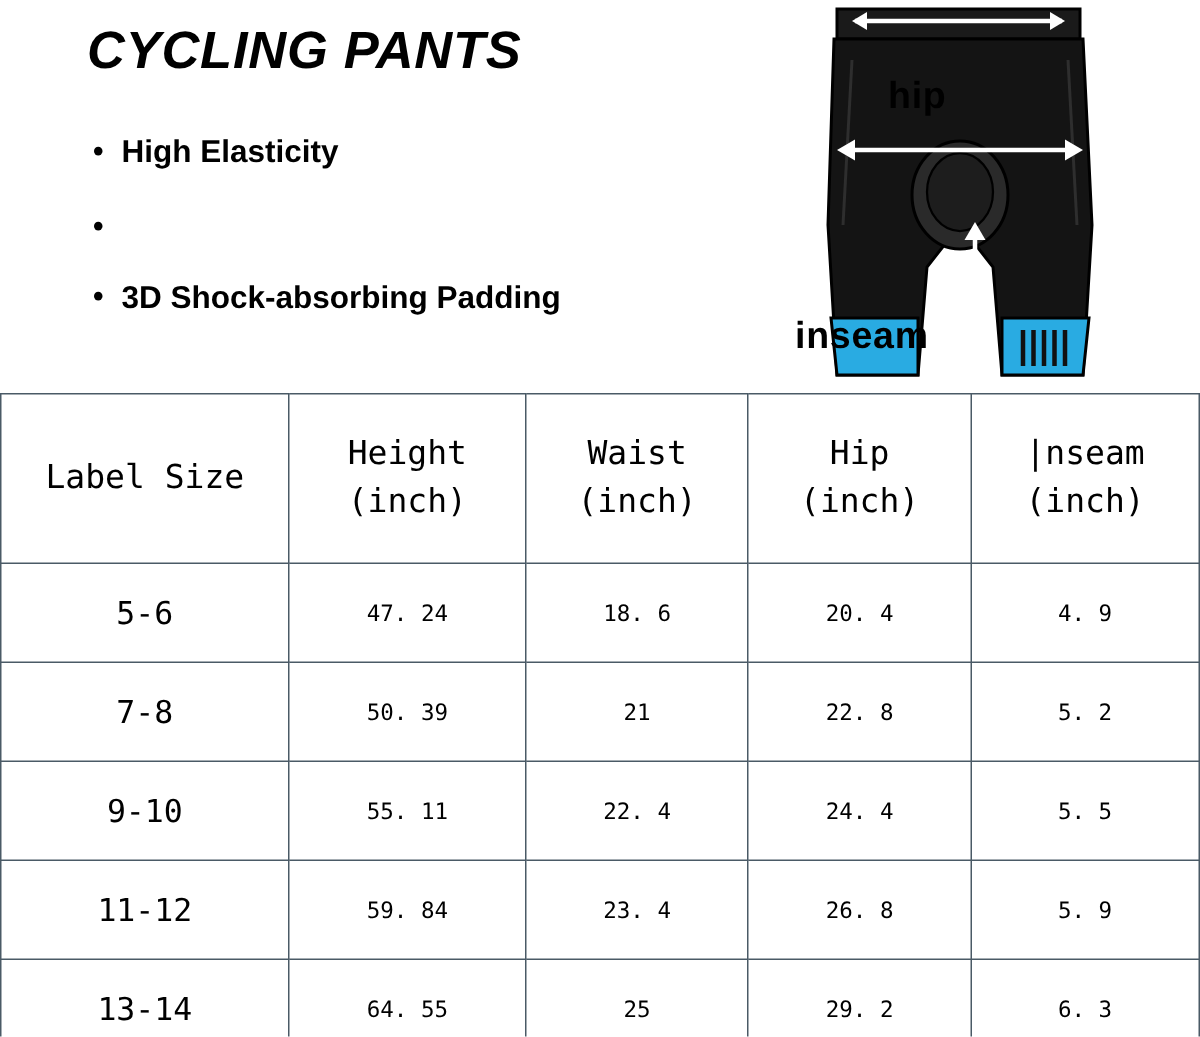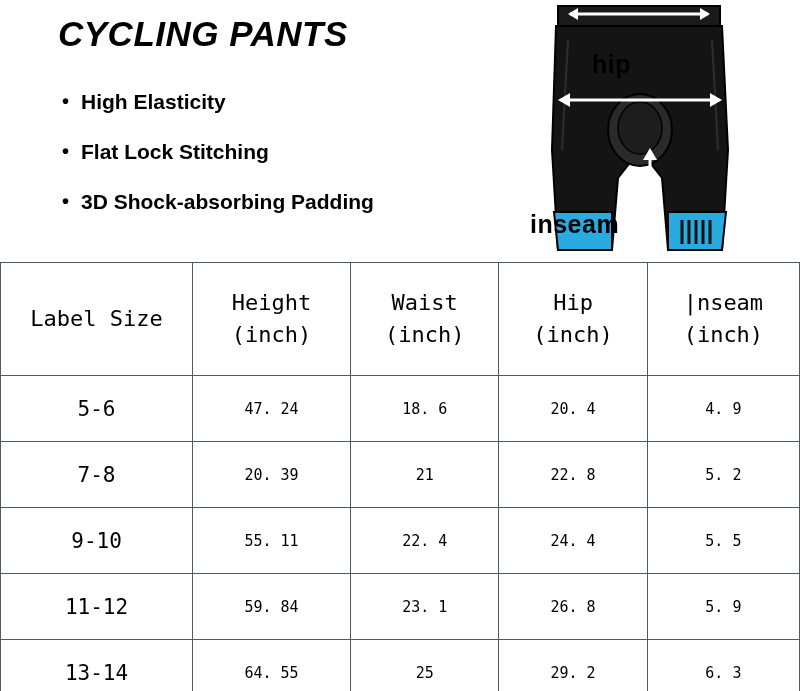--- a/index.html
+++ b/index.html
@@ -132,21 +132,20 @@
 
     <div class="title">CYCLING PANTS</div>
 
     <div class="features">
       <div class="feature">
         <span class="bullet">•</span>
         <span>High Elasticity</span>
       </div>
       <div class="feature">
         <span class="bullet">•</span>
-        <span>Flat Lock Stitching</span>
       </div>
       <div class="feature">
         <span class="bullet">•</span>
         <span>3D Shock-absorbing Padding</span>
       </div>
     </div>
 
     <div class="illustration">
       <svg width="300" height="262" viewBox="0 0 300 262" xmlns="http://www.w3.org/2000/svg">
 
@@ -232,36 +231,36 @@
     <tbody>
       <tr>
         <td class="sizecol">5-6</td>
         <td>47. 24</td>
         <td>18. 6</td>
         <td>20. 4</td>
         <td>4. 9</td>
       </tr>
       <tr>
         <td class="sizecol">7-8</td>
-        <td>20. 39</td>
+        <td>50. 39</td>
         <td>21</td>
         <td>22. 8</td>
         <td>5. 2</td>
       </tr>
       <tr>
         <td class="sizecol">9-10</td>
         <td>55. 11</td>
         <td>22. 4</td>
         <td>24. 4</td>
         <td>5. 5</td>
       </tr>
       <tr>
         <td class="sizecol">11-12</td>
         <td>59. 84</td>
-        <td>23. 1</td>
+        <td>23. 4</td>
         <td>26. 8</td>
         <td>5. 9</td>
       </tr>
       <tr>
         <td class="sizecol">13-14</td>
         <td>64. 55</td>
         <td>25</td>
         <td>29. 2</td>
         <td>6. 3</td>
       </tr>

